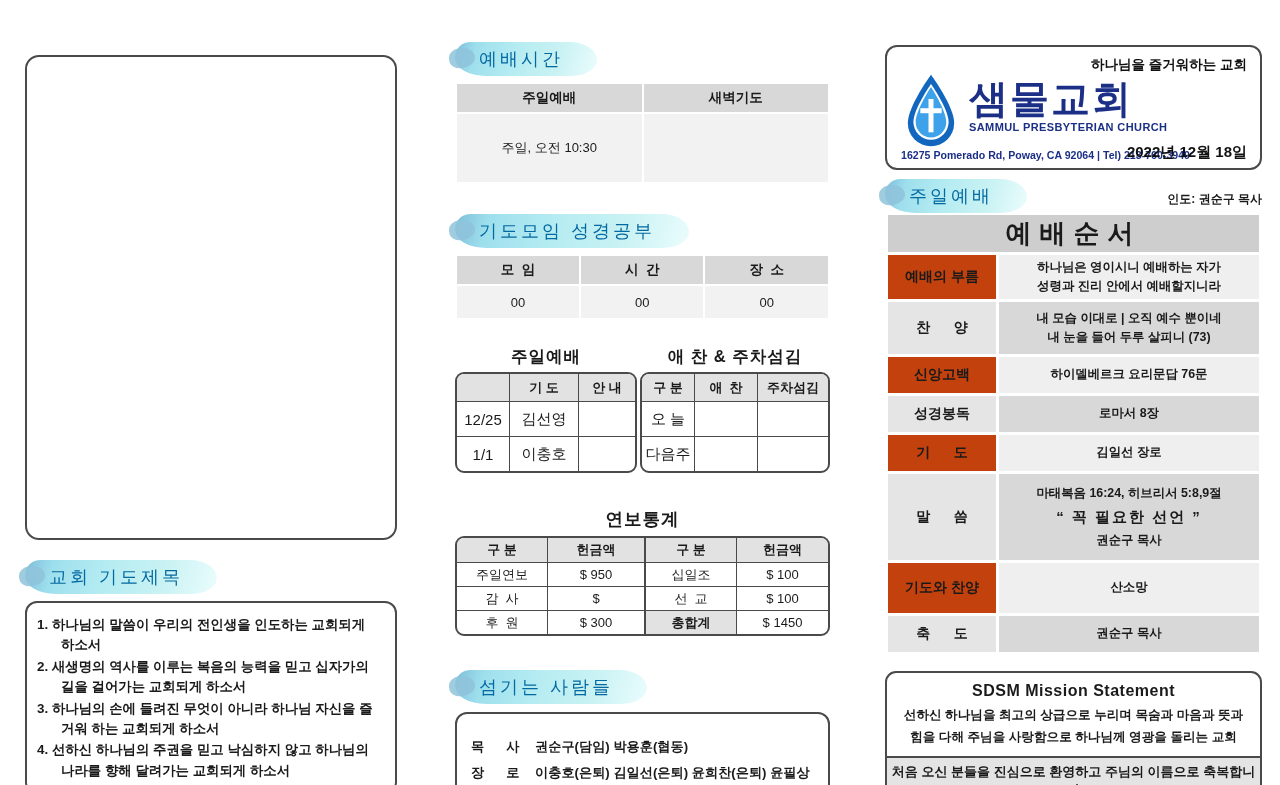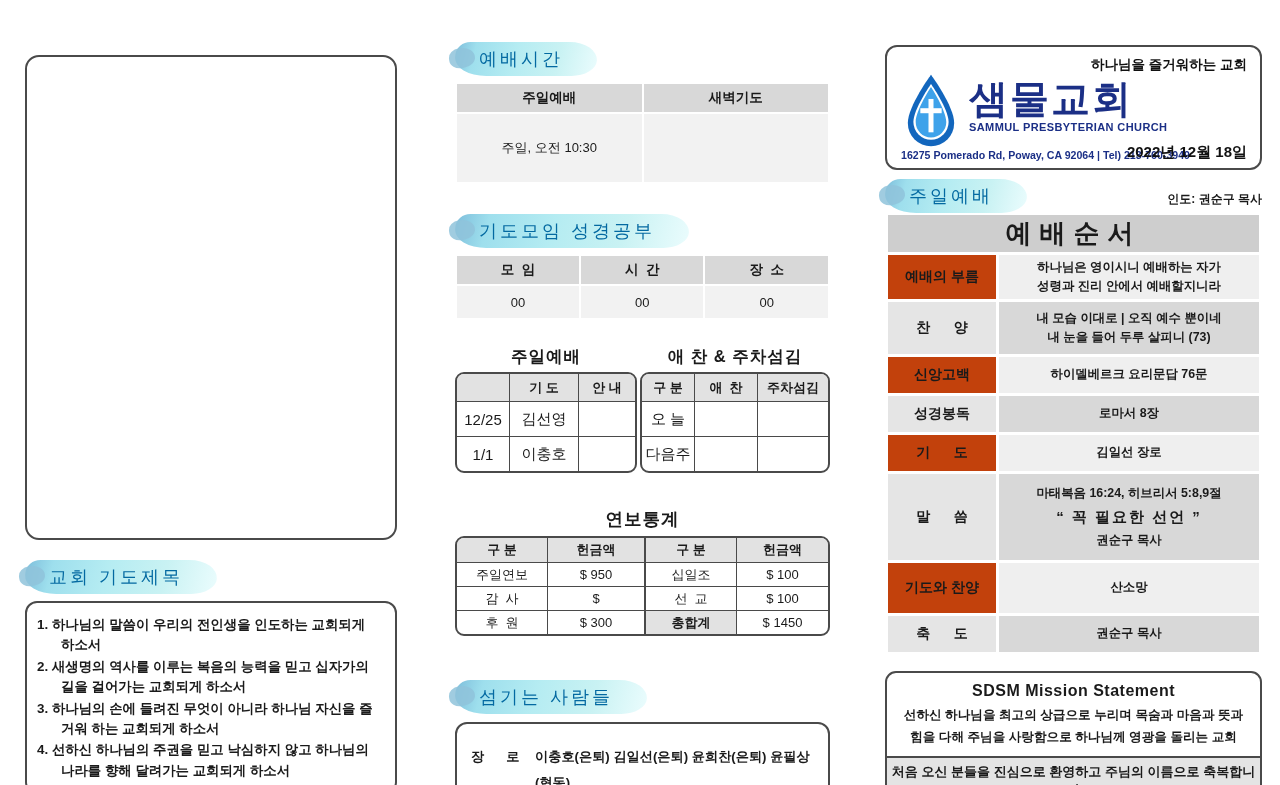--- a/index.html
+++ b/index.html
@@ -232,24 +232,28 @@
       <tr>
         <td class="pre">후  원</td>
         <td>$ 300</td>
         <td class="total pre">총합계</td>
         <td>$ 1450</td>
       </tr>
     </tbody>
       </table>
   </div>
 
-  <div style="margin-top:44px;">
+  <div style="margin-top:34px;">
     <span class="brush">섬기는 사람들</span>
   </div>
   <div class="round-box servants-box">
+    <div class="srow">
+      <span class="srole pre">목      사</span>
+      <span class="snames">권순구(담임)  박용훈(협동)</span>
+    </div>
     <div class="srow">
       <span class="srole pre">장      로</span>
       <span class="snames">이충호(은퇴)  김일선(은퇴)   윤희찬(은퇴)   윤필상(협동)</span>
     </div>
 
   </div>
 </div>
 
 <div class="col col-right">
 

